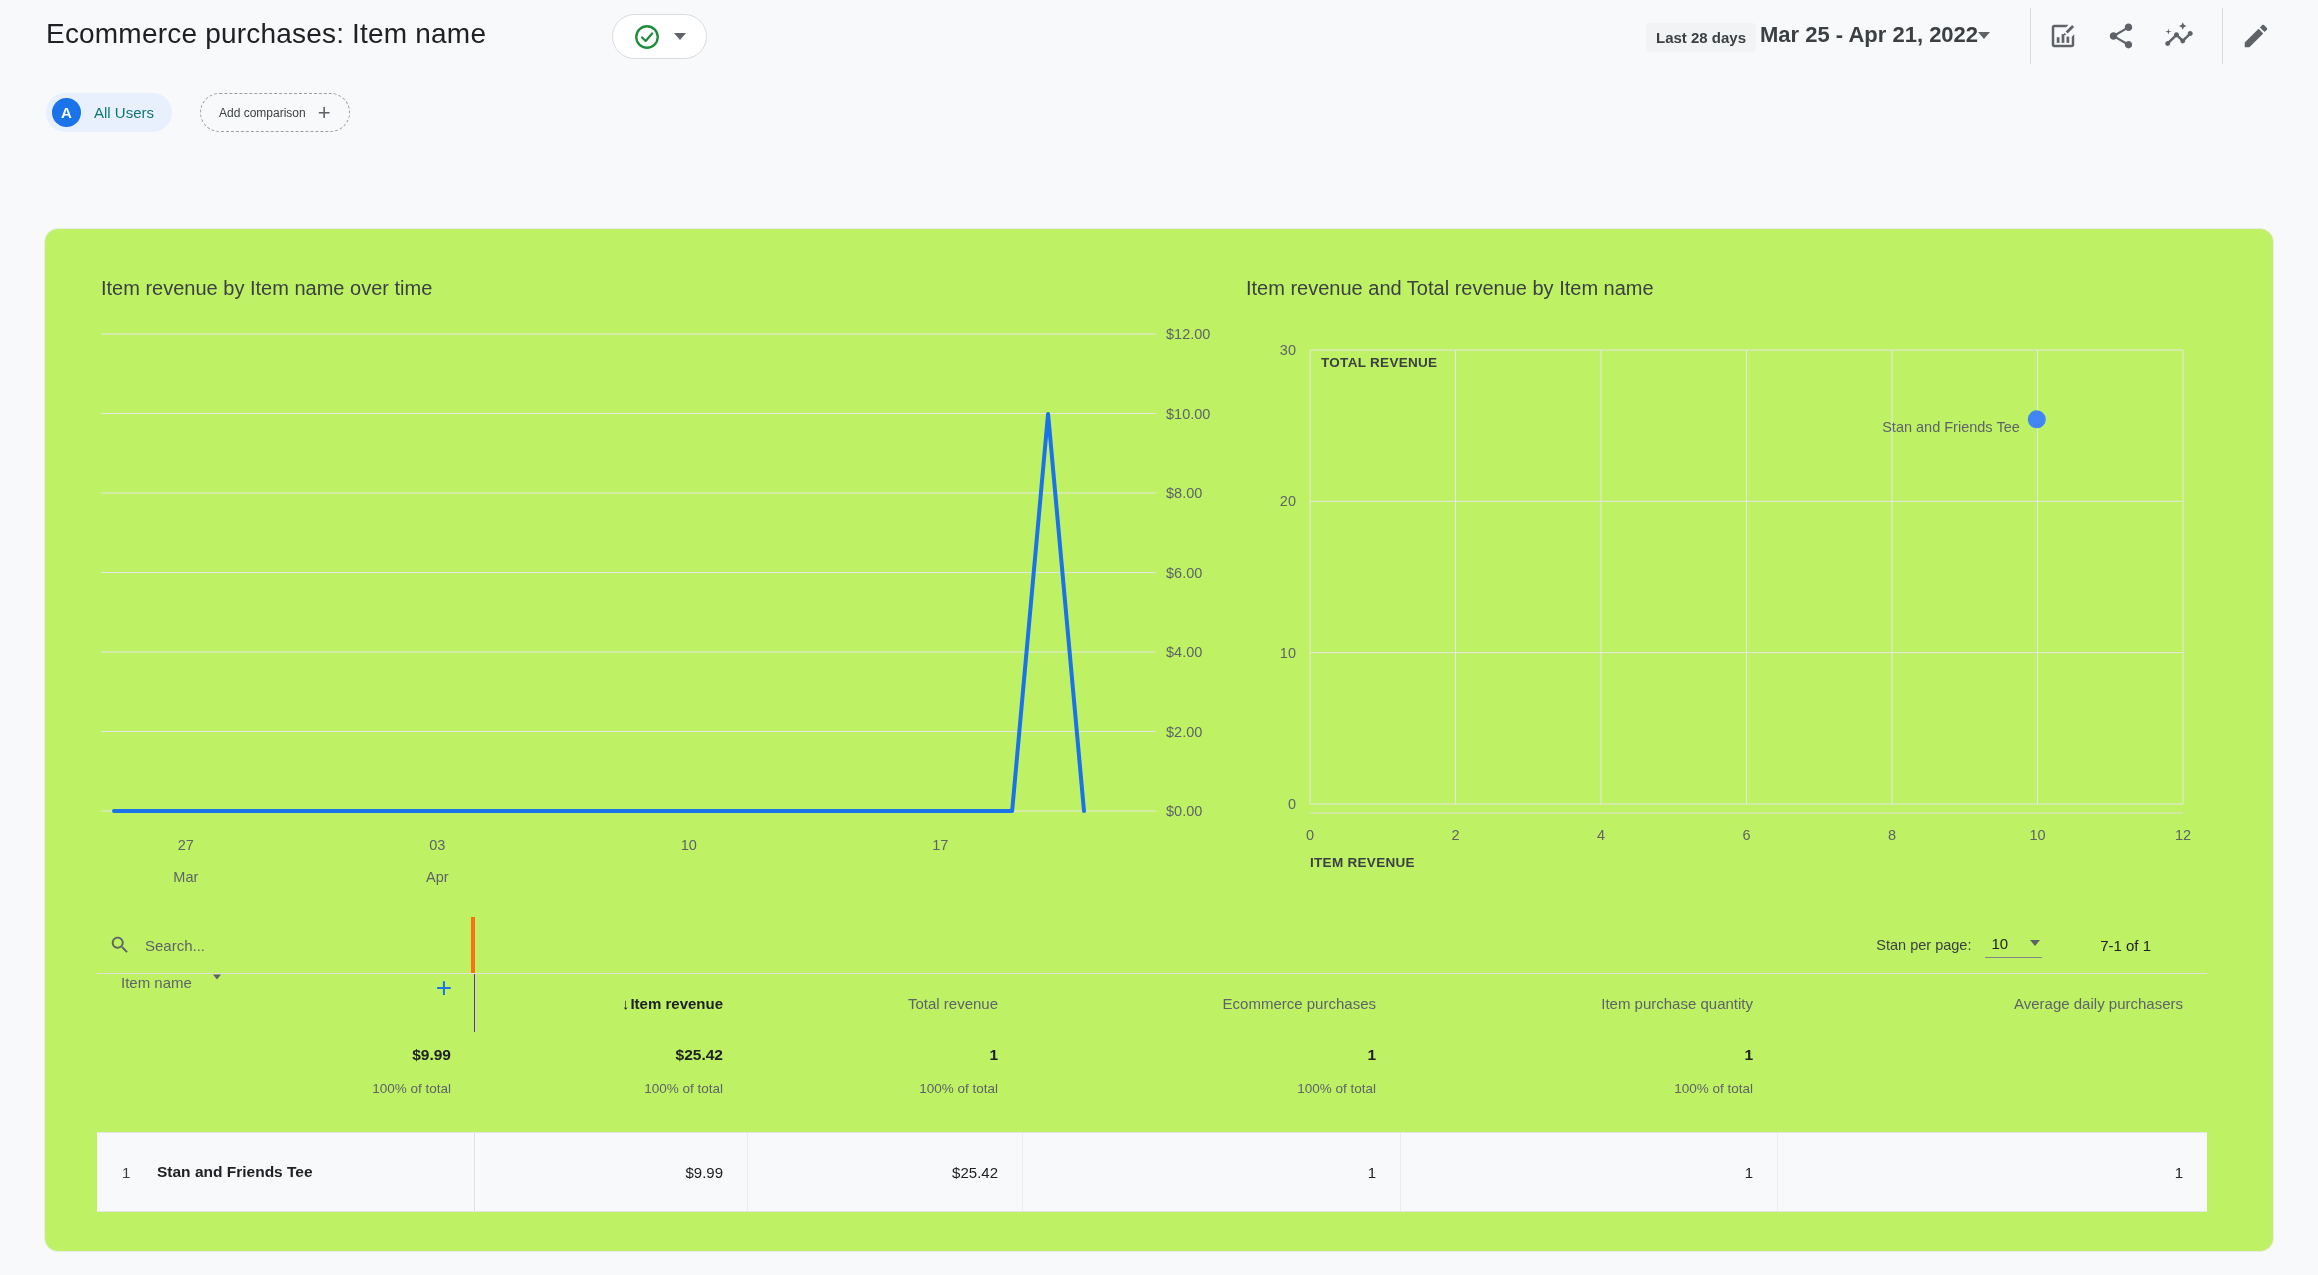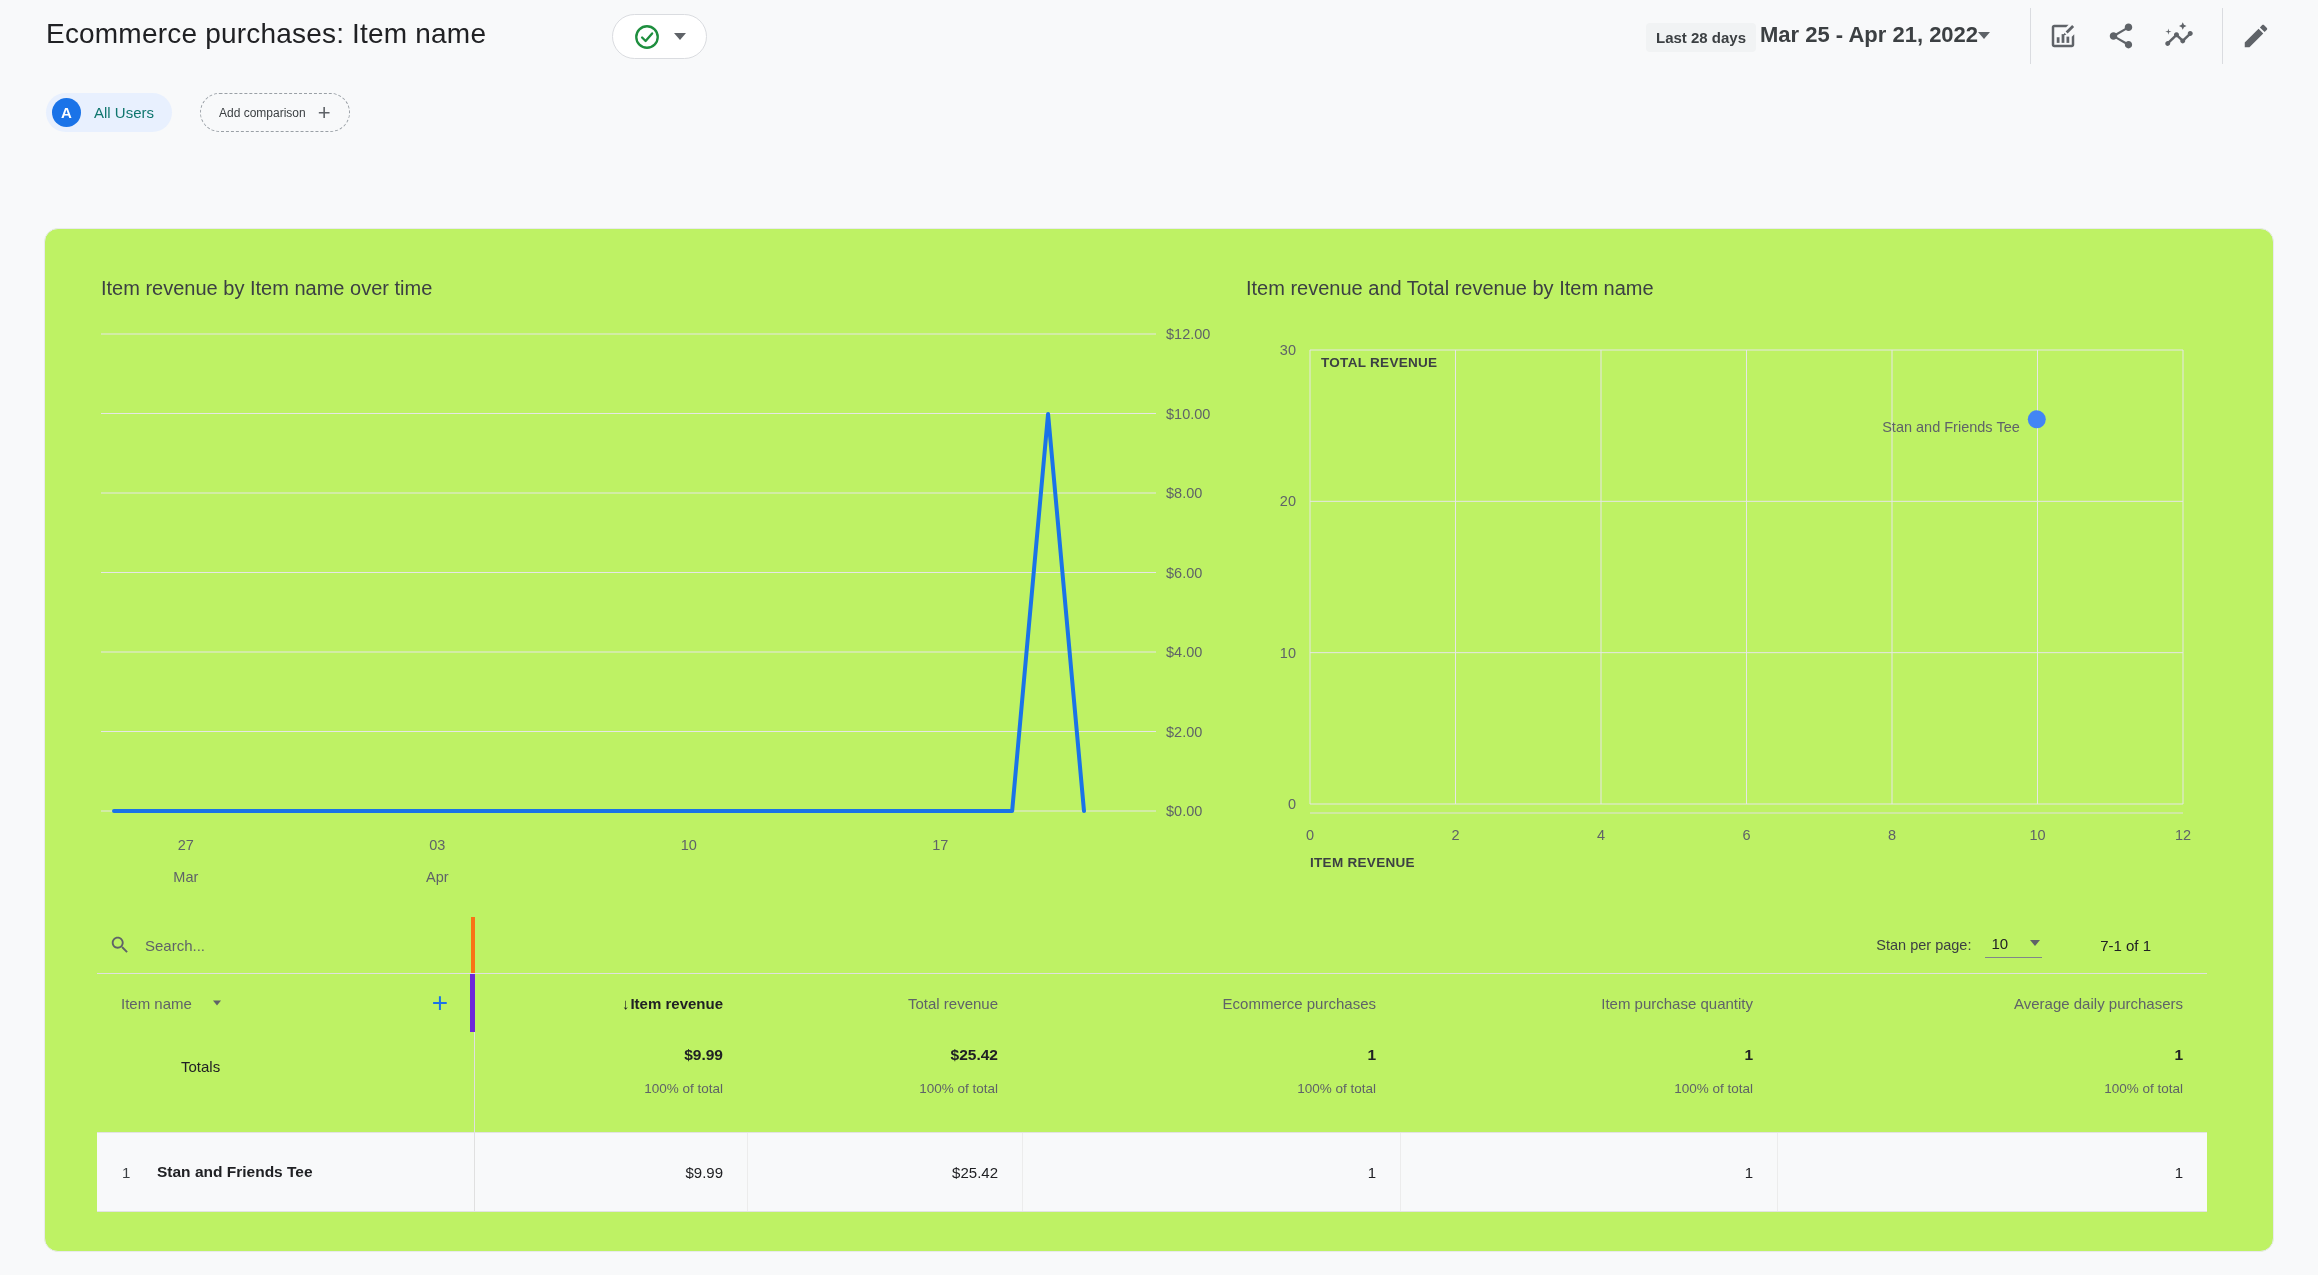--- a/index.html
+++ b/index.html
@@ -53,21 +53,21 @@
   .t-search { display:flex; align-items:center; gap:14px; padding-left:12px; border-right:4px solid #f97316; }
   .t-search svg { width:22px; height:22px; fill:#5f6368; flex:none; }
   .t-search input { border:none; outline:none; font-size:15px; font-family:inherit; color:#202124; width:280px; background:transparent; }
   .t-search input::placeholder { color:#5f6368; }
   .t-pager { grid-column:2 / -1; display:flex; align-items:center; justify-content:flex-end; padding-right:56px; color:#3c4043; }
   .t-pager .rpp-label { font-size:14.5px; color:#3c4043; }
   .rpp-select { display:flex; align-items:center; gap:22px; margin-left:14px; padding:2px 2px 5px 6px;
     border-bottom:1px solid #80868b; cursor:pointer; font-size:15px; color:#202124; }
   .range-label { margin-left:58px; font-size:15px; color:#202124; }
   .t-head { height:58px; align-items:center; }
-  .dim-head { display:flex; align-items:center; gap:20px; padding-left:24px; border-right:5px solid #6d28d9; height:100%; color:#5f6368; }
+  .dim-head { display:flex; gap:20px; padding-left:24px; border-right:1px solid #6d28d9; height:100%; color:#5f6368; }
   .dim-head .name { font-size:15px; color:#5f6368; cursor:pointer; }
   .add-col { margin-left:auto; margin-right:22px; color:#1a73e8; font-size:28px; font-weight:400; cursor:pointer; line-height:1; }
   .m-head { text-align:right; padding-right:24px; color:#5f6368; cursor:pointer; }
   .m-head.sorted { color:#202124; font-weight:700; }
   .sort-arrow { font-weight:400; margin-right:1px; }
   .t-totals { height:100px; }
   .totals-dim { padding-left:84px; padding-top:26px; border-right:1px solid #e0e0e0; color:#202124; }
   .totals-cell { text-align:right; padding-right:24px; padding-top:14px; }
   .totals-cell .v { font-weight:700; font-size:15.5px; color:#202124; }
   .totals-cell .s { margin-top:17px; font-size:13.5px; color:#5f6368; }
@@ -219,21 +219,20 @@
           <span class="add-col">+</span>
         </div>
         <div class="m-head sorted"><span class="sort-arrow">↓</span><span>Item revenue</span></div>
         <div class="m-head"><span>Total revenue</span></div>
         <div class="m-head"><span>Ecommerce purchases</span></div>
         <div class="m-head"><span>Item purchase quantity</span></div>
         <div class="m-head"><span>Average daily purchasers</span></div>
       </div>
 
       <div class="tgrid t-totals">
-        <div class="totals-dim">Totals</div>
         <div class="totals-cell">
           <div class="v">$9.99</div>
             <div class="s">100% of total</div>
         </div>
         <div class="totals-cell">
           <div class="v">$25.42</div>
             <div class="s">100% of total</div>
         </div>
         <div class="totals-cell">
           <div class="v">1</div>

